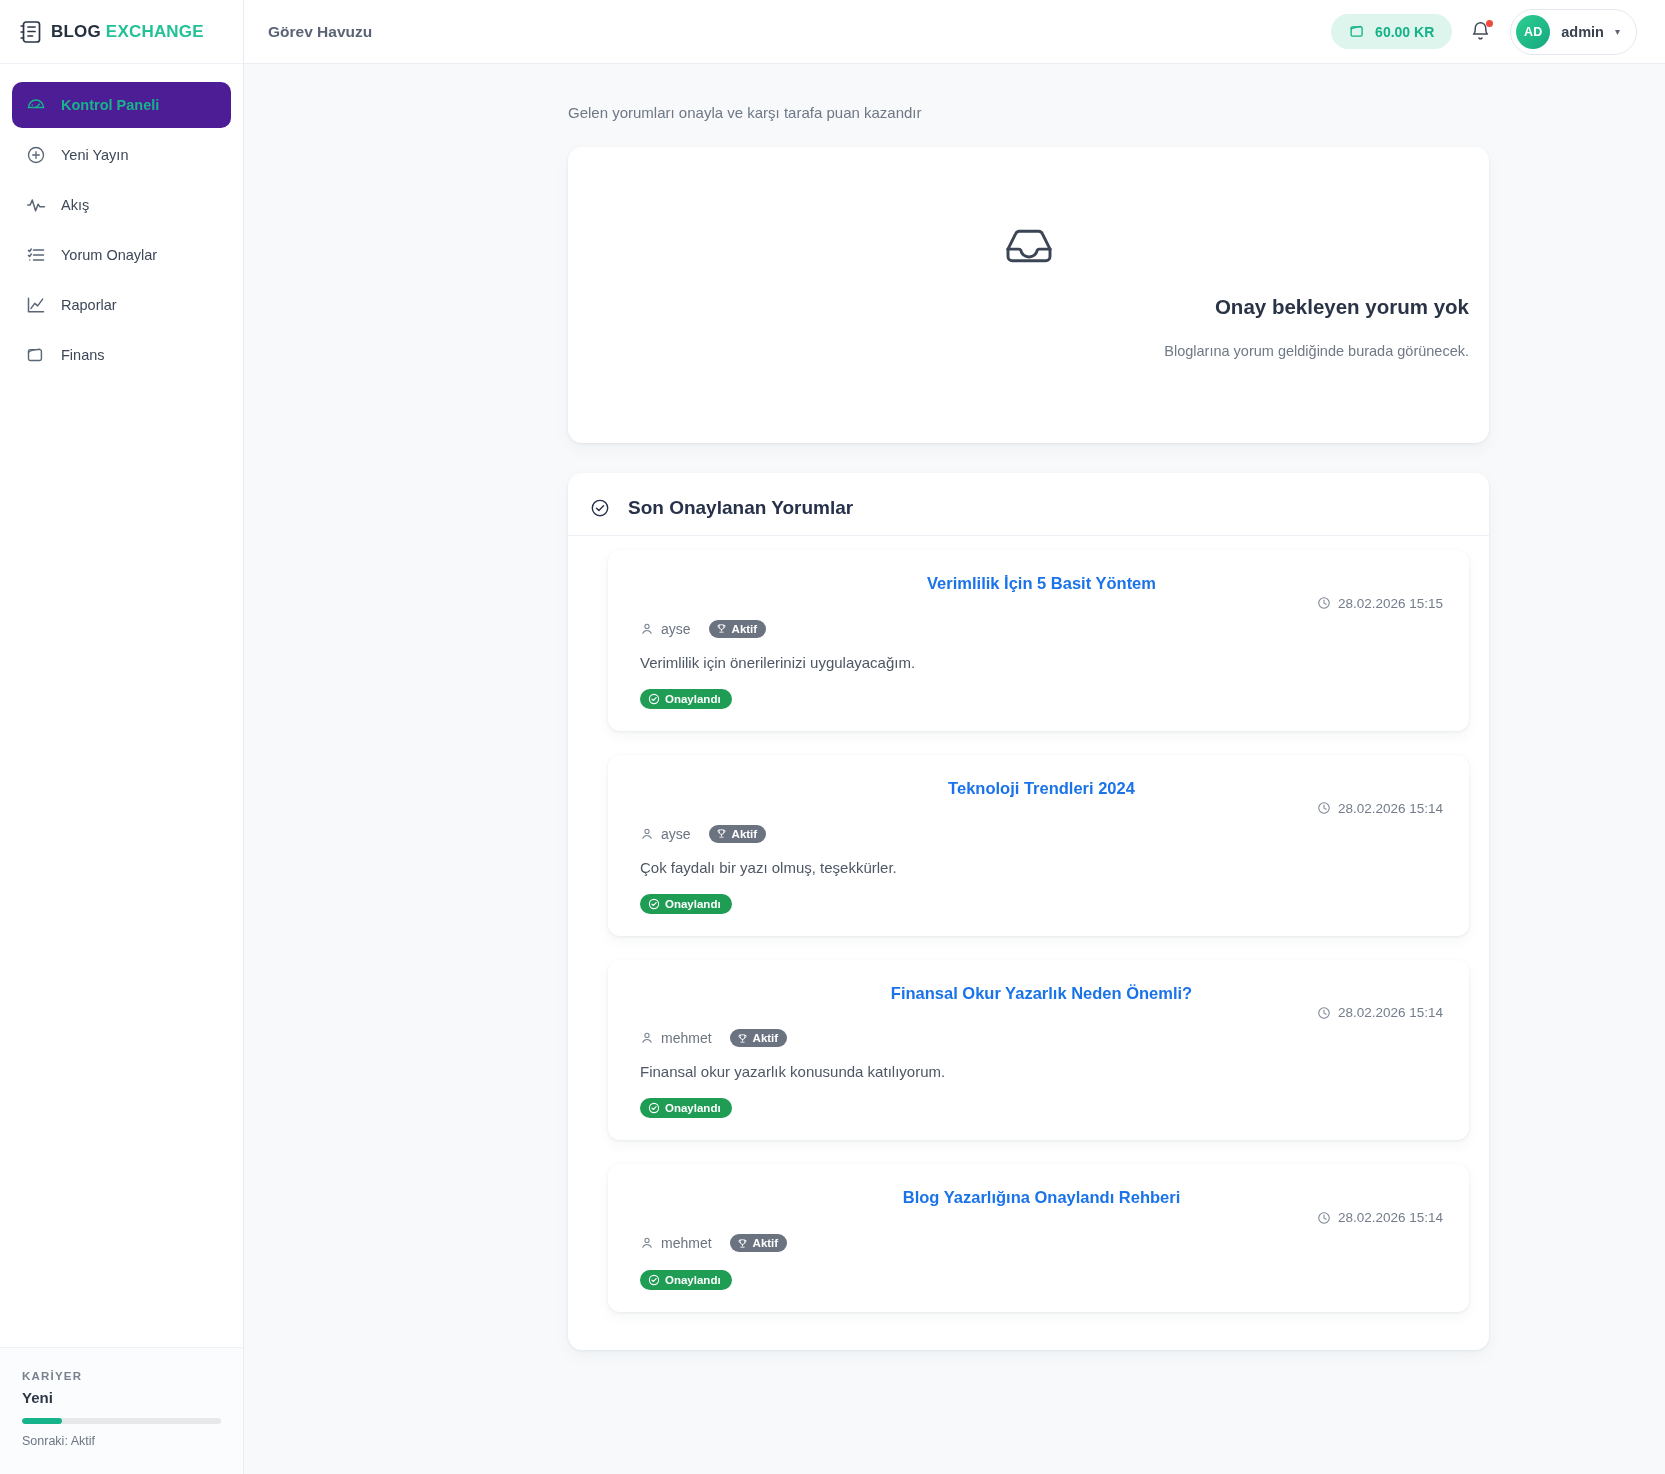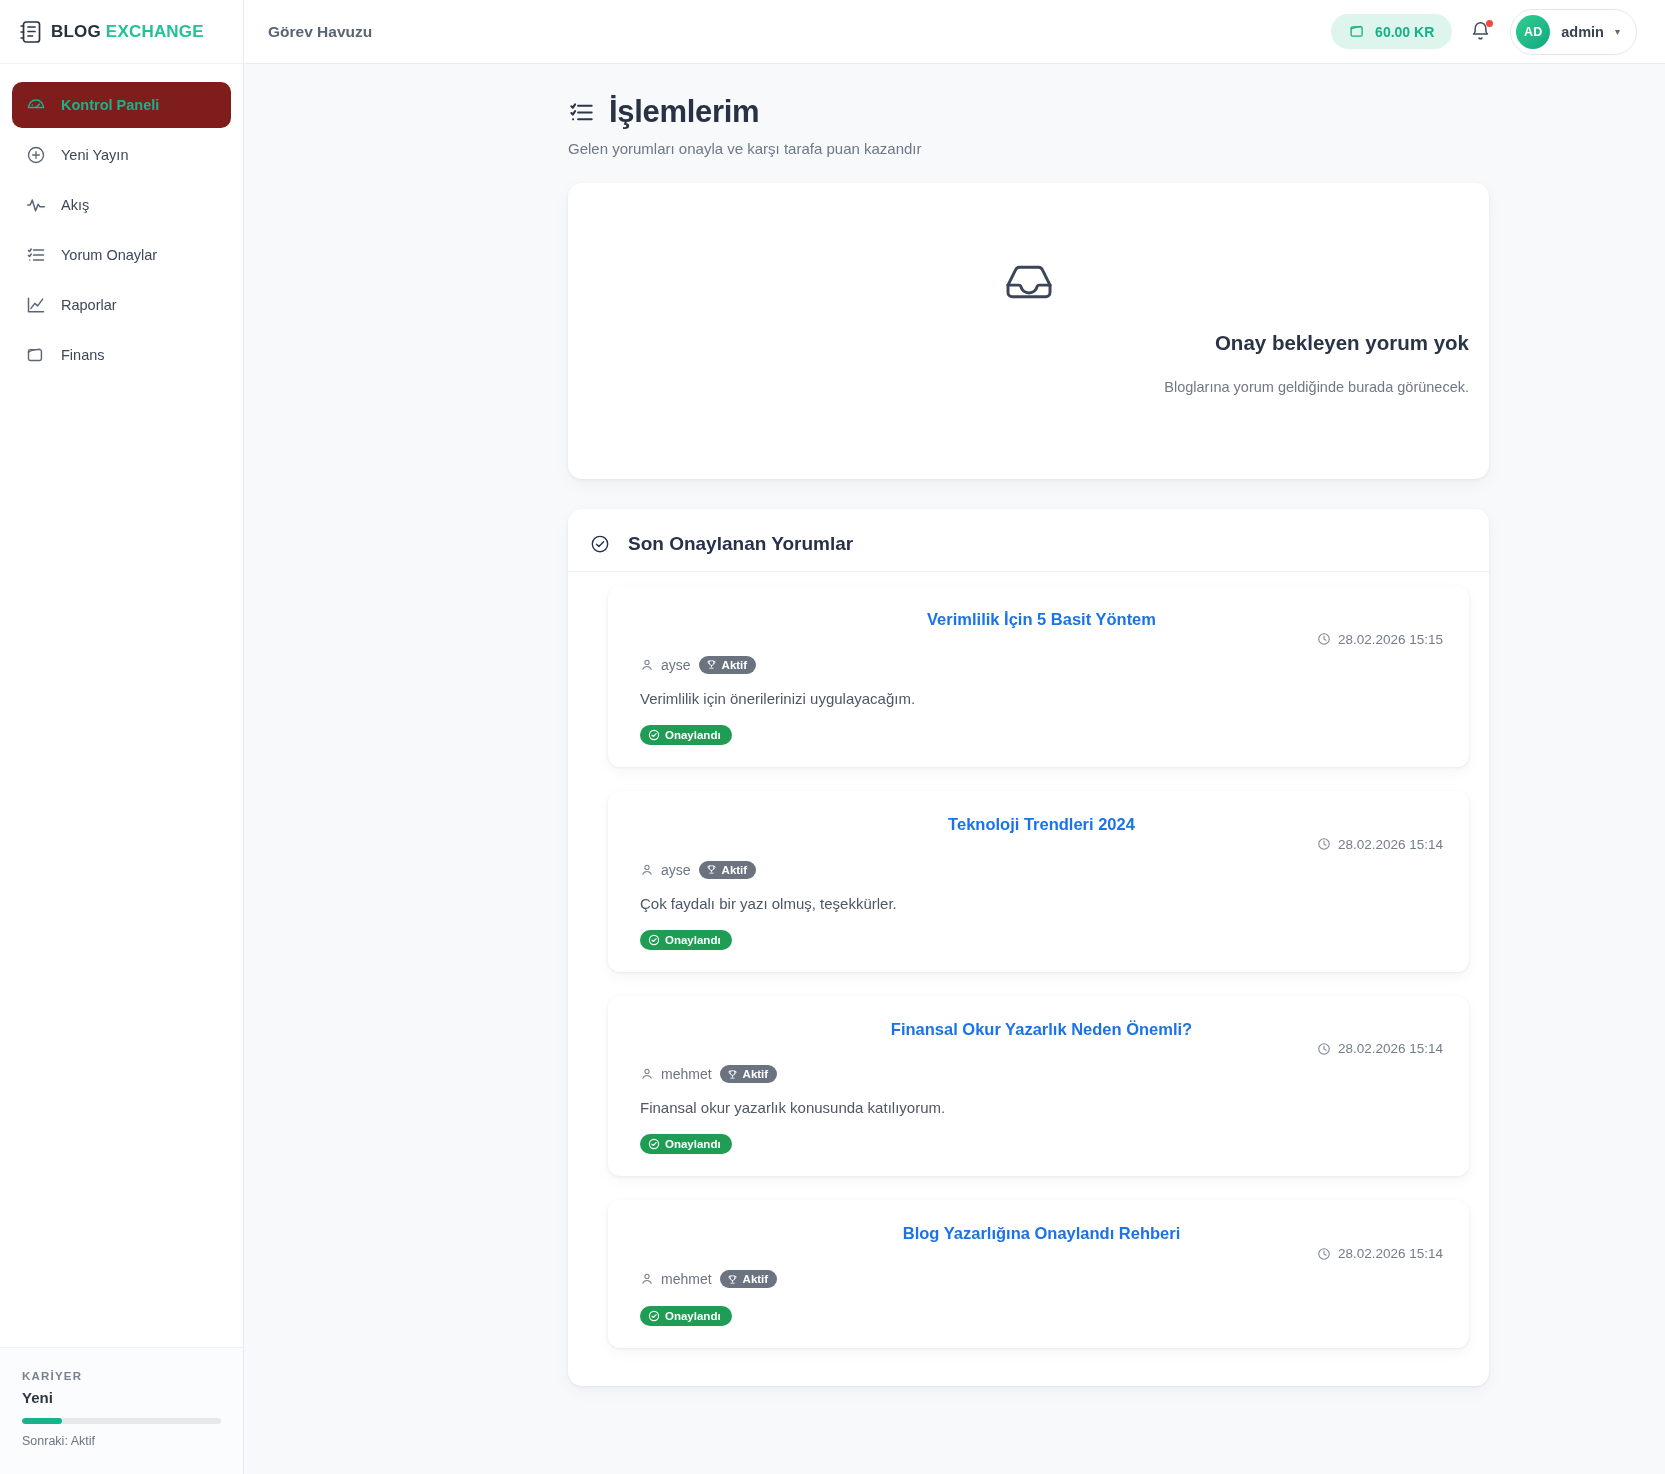--- a/index.html
+++ b/index.html
@@ -51,21 +51,21 @@
     padding: 0 14px;
     border-radius: 10px;
     font-size: 14.5px;
     color: #3c4757;
     cursor: pointer;
     text-decoration: none;
     font-weight: 500;
   }
   .nav-item .ico { width: 20px; height: 20px; display: flex; align-items: center; justify-content: center; color: #5a6575; }
   .nav-item.active {
-    background: #7f1d1d;
+    background: #4c1d95;
     color: #16b48a;
     font-weight: 700;
   }
   .nav-item.active .ico { color: #16b48a; }
 
   .career {
     margin-top: auto;
     border-top: 1px solid #eef1f5;
     padding: 22px 22px 26px 22px;
     background: #fbfcfd;
@@ -179,21 +179,21 @@
   .comment-top { display: flex; align-items: center; flex-direction: column; }
   .comment-title {
     font-size: 16.5px; font-weight: 700; color: #1a73e8;
     cursor: pointer; line-height: 1.2;
   }
   .comment-time {
     margin-left: auto; display: flex; align-items: center; gap: 7px;
     font-size: 13.5px; color: #737d8b; white-space: nowrap; padding-top: 2px;
   }
   .comment-meta {
-    display: flex; align-items: center; gap: 8px;
+    display: flex; align-items: center; gap: 18px;
     margin-top: 9px;
   }
   .meta-user { display: flex; align-items: center; gap: 7px; font-size: 14px; color: #6b7480; }
   .rank-badge {
     display: inline-flex; align-items: center; gap: 5px;
     background: #6b7280; color: #fff;
     border-radius: 11px; padding: 3px 9px 3px 7px;
     font-size: 11.5px; font-weight: 700;
   }
   .comment-body { margin-top: 16px; font-size: 15px; color: #4e5765; }
@@ -344,33 +344,20 @@
           <span class="user-name">admin</span>
           <span class="caret">▾</span>
         </div>
 
       </div>
     </header>
 
     <main class="content">
 
       <div class="page-head">
-        <div class="page-title">
-          <span>
-            <svg width="27" height="27" viewBox="0 0 24 24" fill="none" stroke="#2c3647" stroke-width="1.9" stroke-linecap="round" stroke-linejoin="round">
-              <line x1="9" y1="6" x2="21" y2="6"></line>
-                <line x1="9" y1="12" x2="21" y2="12"></line>
-                <line x1="9" y1="18" x2="21" y2="18"></line>
-              <polyline points="3,6.5 4.3,7.8 6.3,4.8"></polyline>
-                <polyline points="3,12.5 4.3,13.8 6.3,10.8"></polyline>
-                <circle cx="4.5" cy="18" r="1" fill="#2c3647" stroke="none"></circle>
-            </svg>
-          </span>
-          <span>İşlemlerim</span>
-        </div>
         <div class="page-sub">Gelen yorumları onayla ve karşı tarafa puan kazandır</div>
       </div>
 
       <section class="card empty-card">
         <div class="empty-icon">
           <svg width="52" height="42" viewBox="0 0 24 20" fill="none" stroke="#3b4556" stroke-width="1.4" stroke-linecap="round" stroke-linejoin="round" style="margin:0 auto;">
             <path d="M2 11.5V15a2 2 0 0 0 2 2h16a2 2 0 0 0 2-2v-3.5"></path>
             <path d="M2 11.5h5.2a1 1 0 0 1 .9.6 4 4 0 0 0 7.8 0 1 1 0 0 1 .9-.6H22"></path>
             <path d="M2 11.5 5.6 4.2A2 2 0 0 1 7.4 3h9.2a2 2 0 0 1 1.8 1.2L22 11.5"></path>
           </svg>

